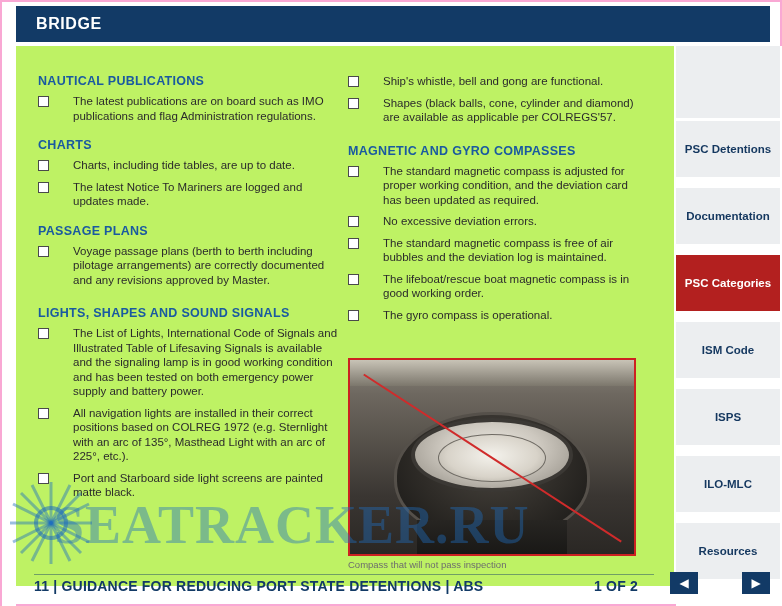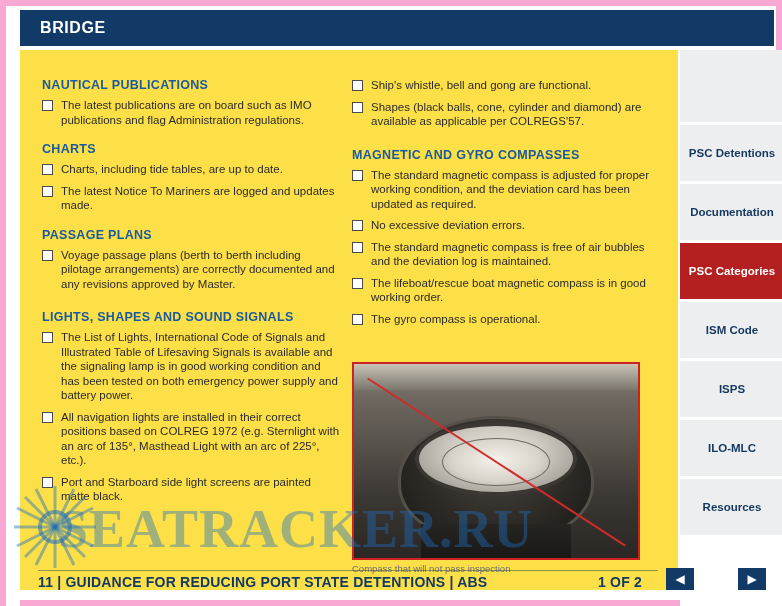--- a/index.html
+++ b/index.html
@@ -13,21 +13,21 @@
     font-family: "Liberation Sans", sans-serif;
     overflow: hidden;
     position: relative;
   }
   .app {
     position: absolute;
     left: 0; top: 0;
     width: 782px;
     height: 606px;
     background: #ffffff;
-    border: 6px solid #f9a8d4;
+    border: 2px solid #f9a8d4;
     box-sizing: border-box;
   }
   
   .header {
     position: absolute;
     left: 14px;
     top: 4px;
     width: 754px;
     height: 36px;
     background: #123a66;
@@ -51,21 +51,21 @@
     height: 606px;
     background: #ffffff;
   }
   
   .content {
     position: absolute;
     left: 14px;
     top: 44px;
     width: 658px;
     height: 540px;
-    background: #fde047;
+    background: #bef264;
   }
   .col {
     position: absolute;
     top: 28px;
     width: 300px;
   }
   .col-left { left: 22px; }
   .col-right { left: 332px; }
 
   .section-title {
@@ -75,20 +75,21 @@
     letter-spacing: 0.3px;
     margin: 0 0 6px 0;
   }
   .spacer-12 { height: 12px; }
   .spacer-8 { height: 8px; }
 
   .check-row {
     display: flex;
     align-items: flex-start;
     margin-bottom: 7px;
+    gap: 16px;
   }
   .checkbox {
     width: 11px;
     height: 11px;
     min-width: 11px;
     border: 1px solid #4a4a4a;
     background: #ffffff;
     margin-right: 8px;
     margin-top: 2px;
     box-sizing: border-box;
@@ -206,21 +207,21 @@
     width: 104px;
     min-height: 56px;
     background: #eceef0;
     color: #14375f;
     font-size: 11.5px;
     font-weight: bold;
     display: flex;
     align-items: center;
     justify-content: center;
     text-align: center;
-    margin-bottom: 3px;
+    margin-bottom: 11px;
     line-height: 14px;
     box-sizing: border-box;
     padding: 4px 6px;
   }
   .rail-item.active {
     background: #b3201f;
     color: #ffffff;
   }
   
   .footer {

